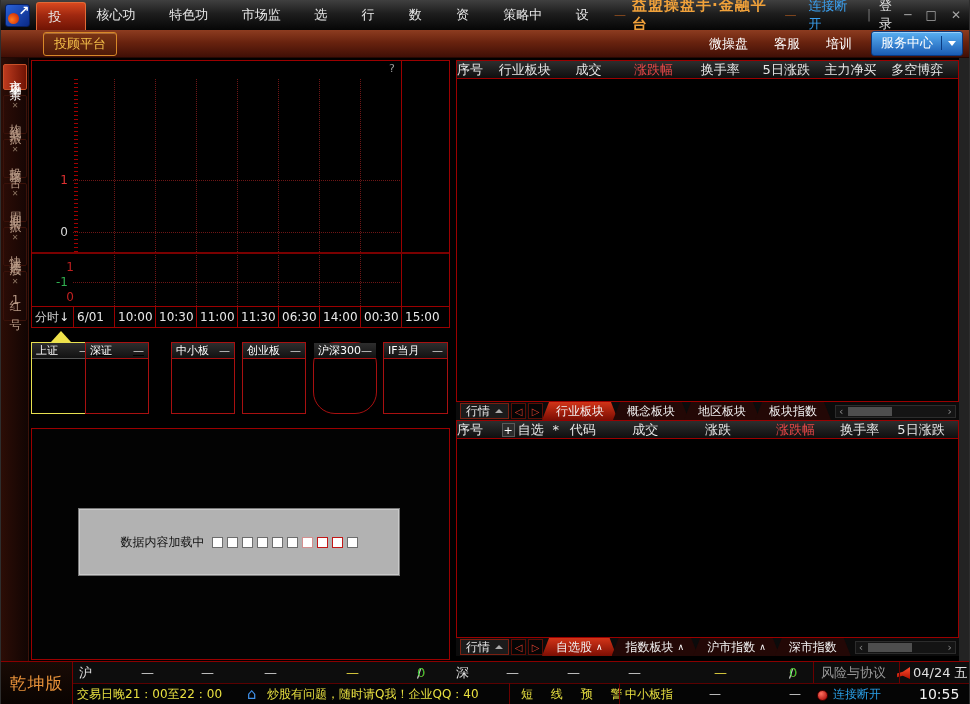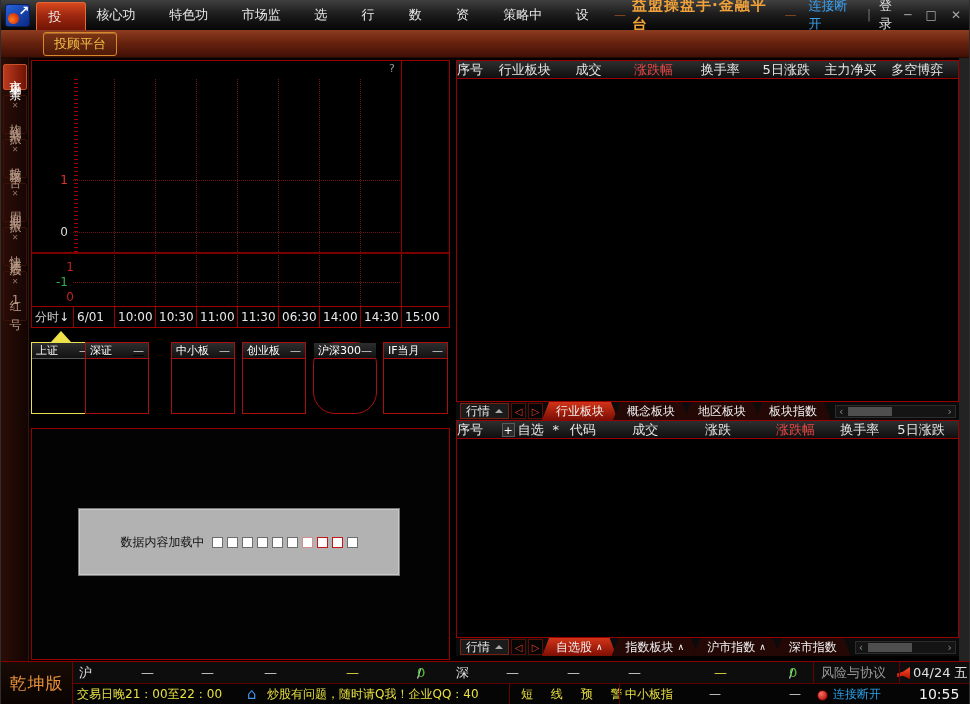--- a/index.html
+++ b/index.html
@@ -185,20 +185,30 @@
     <span class="login">登录</span>
     <div class="win-controls">
       <span>─</span>
       <span>□</span>
       <span>✕</span>
     </div>
   </div>
 
   <div class="toolbar">
     <span class="btn-platform">投顾平台</span>
+    <div class="toolbar-right">
+      <span class="toolbar-link">微操盘</span>
+      <span class="toolbar-link">客服</span>
+      <span class="toolbar-link">培训</span>
+      <span class="btn-service">
+        <span>服务中心</span>
+        <span class="svc-div"></span>
+        <span class="tri-down"></span>
+      </span>
+    </div>
   </div>
 
   <div class="sidebar">
     <div style="height:6px"></div>
     <div class="vtab active">
       <span class="vlabel">市场全景</span>
     </div>
     <div class="vtab">
       <span class="close-x">✕</span>
       <span class="vlabel">均线共振</span>
@@ -258,21 +268,21 @@
 
     <div class="time-row">
       <span class="time-mode"><span>分时</span><span style="color:#f0f0f0;">↓</span></span>
       <span class="time-cell">6/01</span>
       <span class="time-cell">10:00</span>
       <span class="time-cell">10:30</span>
       <span class="time-cell">11:00</span>
       <span class="time-cell">11:30</span>
       <span class="time-cell">06:30</span>
       <span class="time-cell">14:00</span>
-      <span class="time-cell">14:30</span>
+      <span class="time-cell">00:30</span>
       <span class="time-cell last">15:00</span>
     </div>
   </div>
 
   <div class="idx-tri"></div>
   <div class="idx-box active" style="left:30px;">
     <div class="bx-head">
         <span>上证</span>
         <span class="bx-dash">—</span>
       </div>

